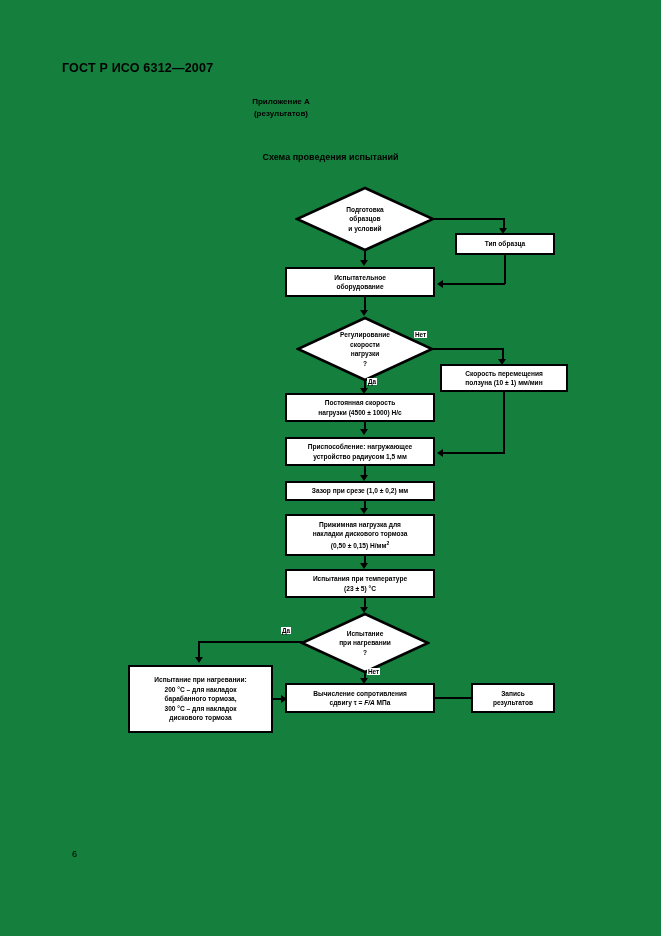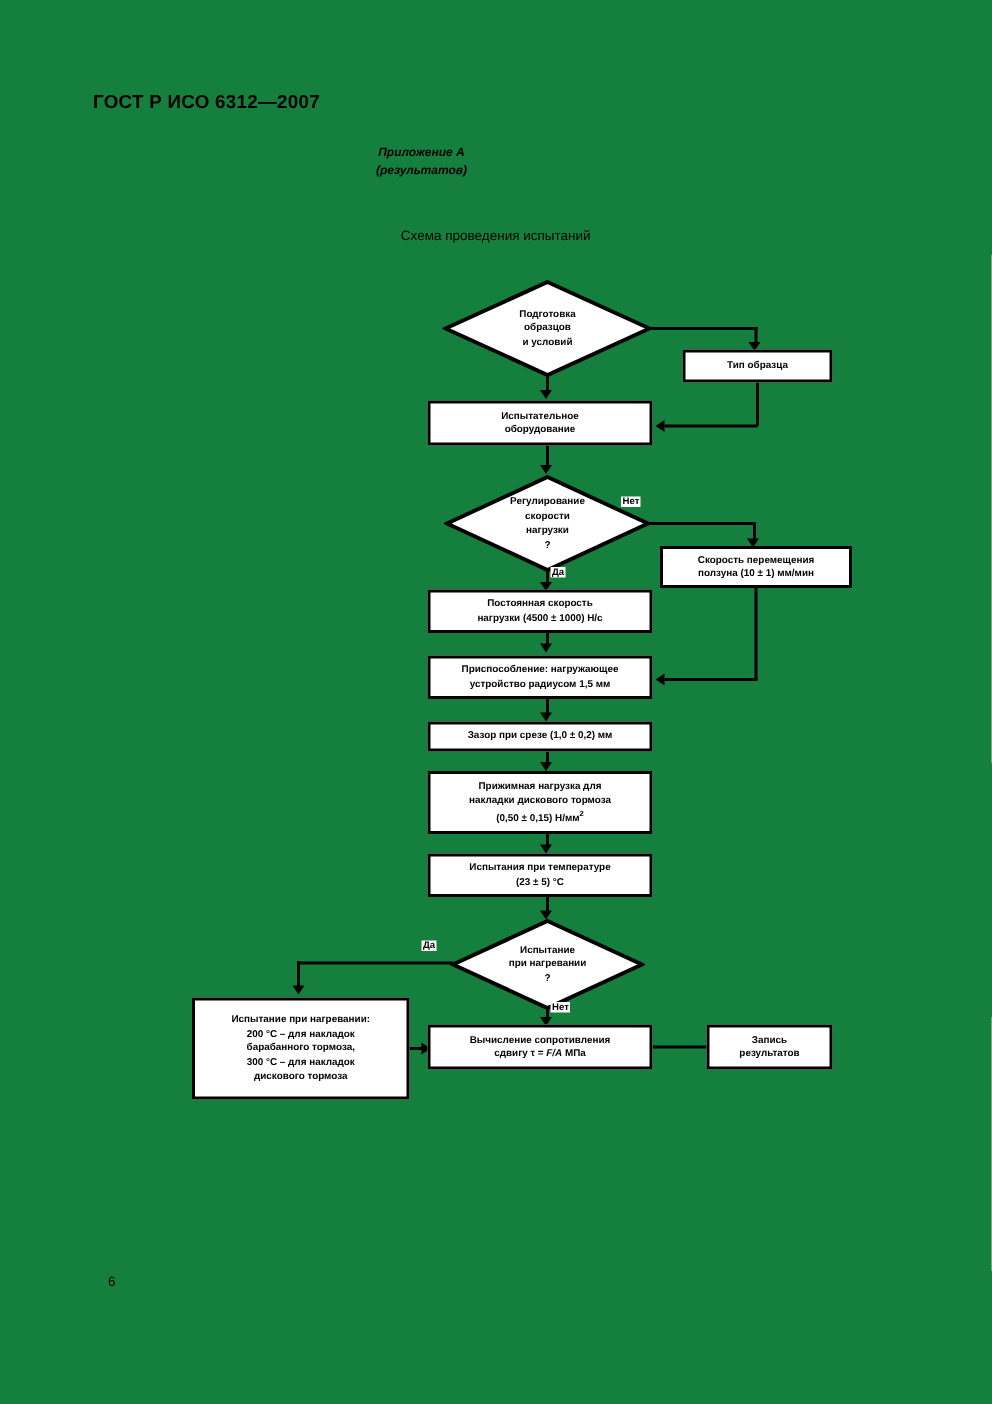--- a/index.html
+++ b/index.html
@@ -36,33 +36,32 @@
   }
   .annex-block {
     position: absolute;
     left: 0;
     top: 96px;
     width: 562px;
     text-align: center;
     font-size: 8px;
     font-weight: bold;
     line-height: 12px;
-    font-style: italic;
   }
   .annex-block .l1 { display:block; }
   .annex-block .l2 { display:block; }
 
   .scheme-title {
     position: absolute;
     left: 0;
     top: 152px;
     width: 661px;
     text-align: center;
     font-size: 9px;
-    font-weight: normal;
+    font-weight: bold;
   }
 
   .page-number {
     position: absolute;
     left: 72px;
     top: 849px;
     font-size: 9px;
     font-weight: normal;
   }
 

